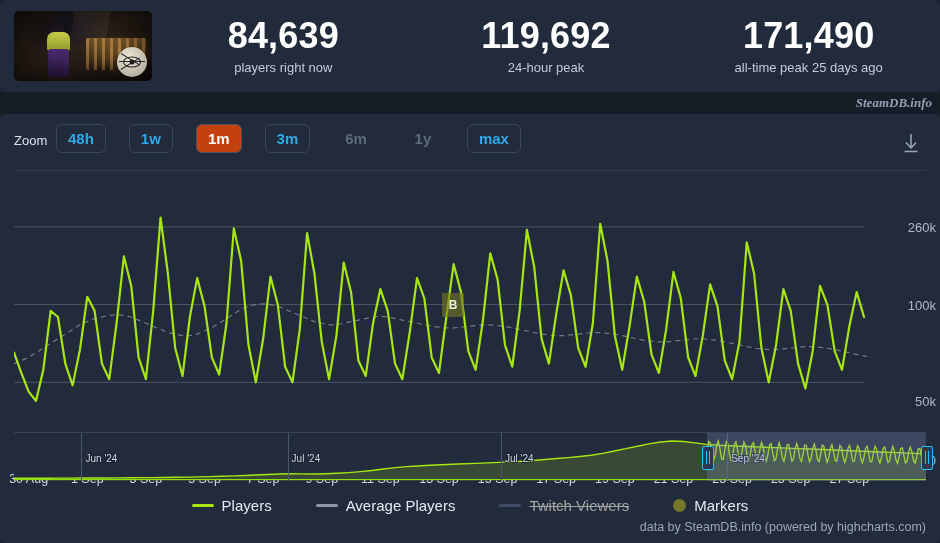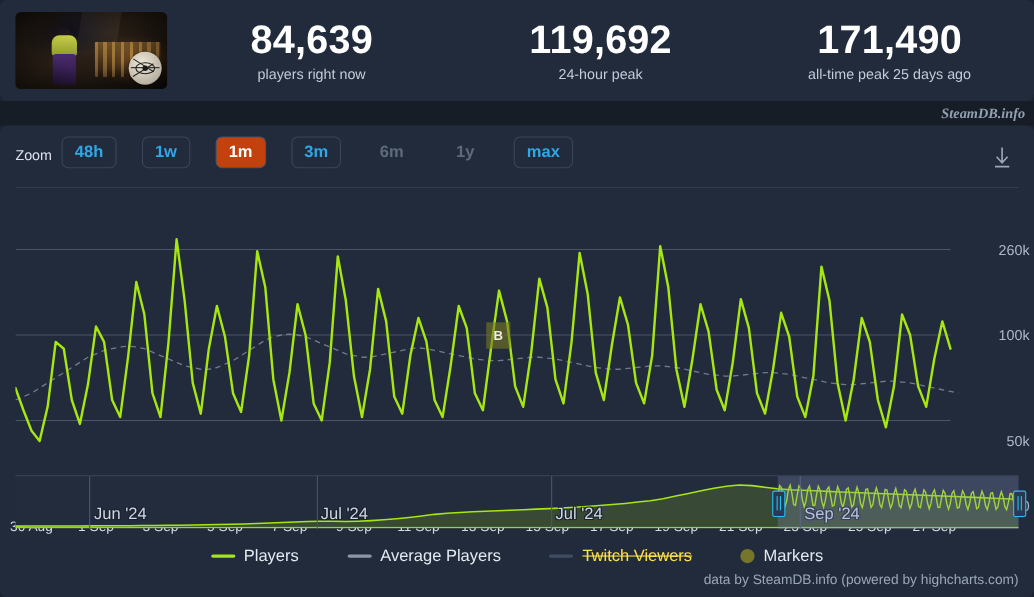--- a/index.html
+++ b/index.html
@@ -138,35 +138,35 @@
   .nav-wrap{position:absolute;left:14px;top:318px;width:912px;height:48px;}
   .nav-bg{position:absolute;inset:0;background:#232c3c;border-top:1px solid #39445a;border-bottom:1px solid #8ddc08;}
   .nav-mask{position:absolute;top:0;height:48px;background:rgba(138,151,196,0.26);}
   .nav-handle{
     position:absolute;top:13px;width:10px;height:22px;border:1.4px solid #22c3f0;border-radius:2px;
     background:#2c3850;cursor:ew-resize;
   }
   .nav-handle .g{position:absolute;top:4px;width:1px;height:13px;background:#22c3f0;}
   .nav-tick{position:absolute;top:0;width:1px;height:48px;background:#4a566c;}
   .nav-label{
-    position:absolute;bottom:3px;font-size:15px;color:#cfd7e3;
+    position:absolute;bottom:15px;font-size:10px;color:#cfd7e3;
     text-shadow:-1px -1px 0 #1b2230,1px -1px 0 #1b2230,-1px 1px 0 #1b2230,1px 1px 0 #1b2230;
     white-space:nowrap;
   }
   .nav-label.inside{color:#c9d2ea;}
 
   
   .legend{
     position:absolute;left:0;top:378px;width:940px;height:26px;
     display:flex;align-items:center;justify-content:center;gap:44px;
   }
   .leg{display:flex;align-items:center;gap:8px;cursor:pointer;font-size:15px;color:#e3e9f1;}
   .leg .dash{width:22px;height:3px;border-radius:2px;}
   .leg .dot{width:13px;height:13px;border-radius:50%;}
-  .leg.disabled{color:#fde047;text-decoration:line-through;}
+  .leg.disabled{color:#a3a3a3;text-decoration:line-through;}
   .leg.disabled .dash{background:#3f4c63;}
 
   .credit{
     position:absolute;right:14px;top:406px;font-size:12.5px;color:#9aa6b6;
   }
 </style>
 </head>
 <body>
 
 <div class="app">

